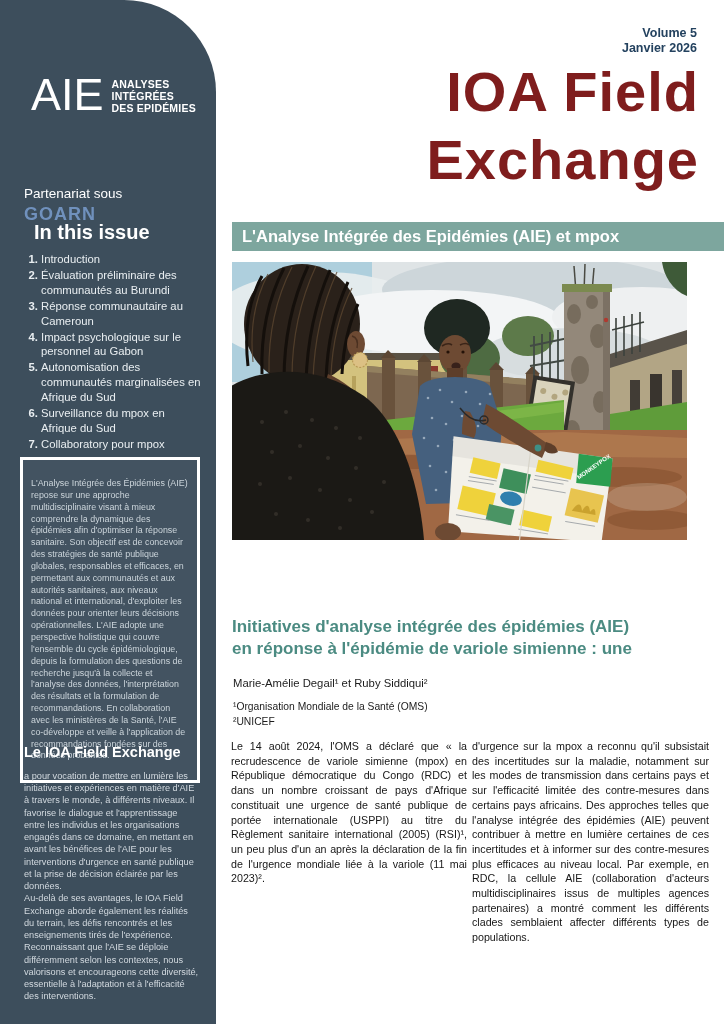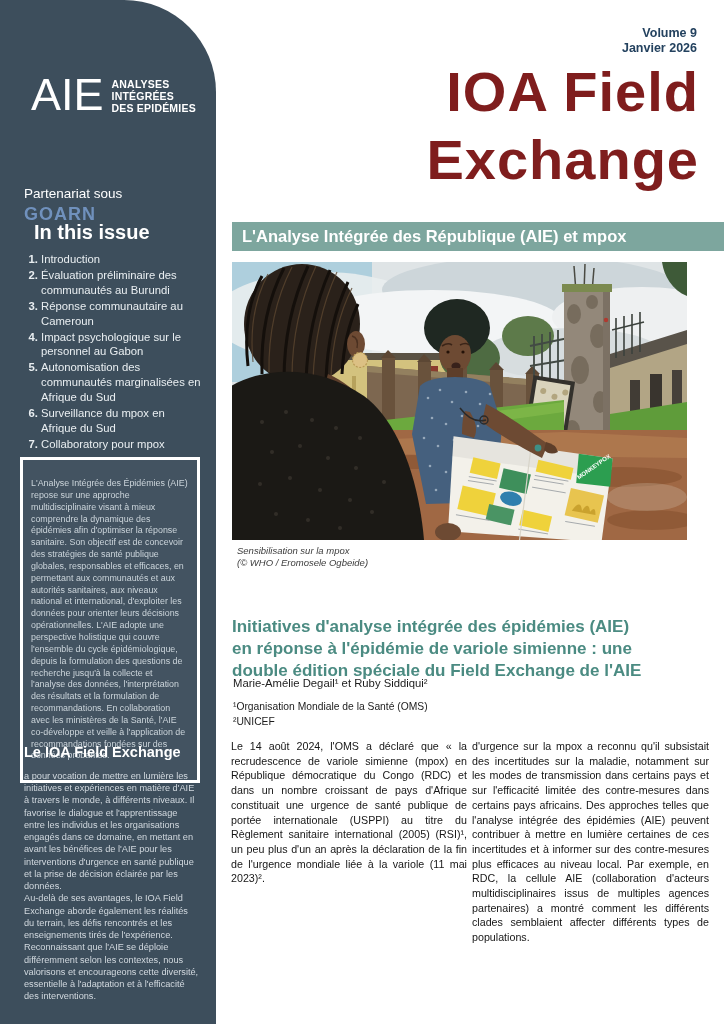--- a/index.html
+++ b/index.html
@@ -92,31 +92,31 @@
     </div>
 
     <div class="fx-heading">Le IOA Field Exchange</div>
     <div class="fx-body">
       <p>a pour vocation de mettre en lumière les initiatives et expériences en matière d'AIE à travers le monde, à différents niveaux. Il favorise le dialogue et l'apprentissage entre les individus et les organisations engagés dans ce domaine, en mettant en avant les bénéfices de l'AIE pour les interventions d'urgence en santé publique et la prise de décision éclairée par les données.</p>
       <p>Au-delà de ses avantages, le IOA Field Exchange aborde également les réalités du terrain, les défis rencontrés et les enseignements tirés de l'expérience. Reconnaissant que l'AIE se déploie différemment selon les contextes, nous valorisons et encourageons cette diversité, essentielle à l'adaptation et à l'efficacité des interventions.</p>
     </div>
   </aside>
 
   <div class="vol-block">
-    <div>Volume 9</div>
+    <div>Volume 5</div>
     <div>Janvier 2026</div>
   </div>
 
   <div class="masthead">
     <div>IOA Field</div>
     <div>Exchange</div>
   </div>
 
   <div class="banner" style="background:#7da69e;">
-    <span>L'Analyse Intégrée des République (AIE) et mpox</span>
+    <span>L'Analyse Intégrée des Epidémies (AIE) et mpox</span>
   </div>
 
   <div class="photo">
     <svg viewBox="0 0 455 278" preserveAspectRatio="none">
 
       <rect x="0" y="0" width="455" height="278" fill="#dfe4e6"></rect>
       <rect x="0" y="0" width="140" height="120" fill="#aecfdd"></rect>
       <ellipse cx="90" cy="55" rx="110" ry="45" fill="#e9edee" opacity="0.9"></ellipse>
       <ellipse cx="300" cy="28" rx="150" ry="34" fill="#cdd6da"></ellipse>
       <ellipse cx="200" cy="60" rx="130" ry="32" fill="#f3f5f6"></ellipse>
@@ -338,29 +338,24 @@
           <circle cx="76" cy="258" r="2"></circle>
         <circle cx="108" cy="266" r="2"></circle>
           <circle cx="140" cy="250" r="2"></circle>
           <circle cx="152" cy="220" r="2"></circle>
       </g>
 
       <ellipse cx="216" cy="270" rx="13" ry="9" fill="#6d4a33"></ellipse>
     </svg>
   </div>
 
-  <div class="caption">
-    <div>Sensibilisation sur la mpox</div>
-    <div>(© WHO / Eromosele Ogbeide)</div>
-  </div>
 
   <div class="article-title" style="color:#4b8b82;margin-top:24px;">
     <div>Initiatives d'analyse intégrée des épidémies (AIE)</div>
     <div>en réponse à l'épidémie de variole simienne : une</div>
-    <div>double édition spéciale du Field Exchange de l'AIE</div>
   </div>
 
   <div class="authors">Marie-Amélie Degail¹ et Ruby Siddiqui²</div>
 
   <div class="affils">
     <div>¹Organisation Mondiale de la Santé (OMS)</div>
     <div>²UNICEF</div>
   </div>
 
   <div class="bodycol col1">

